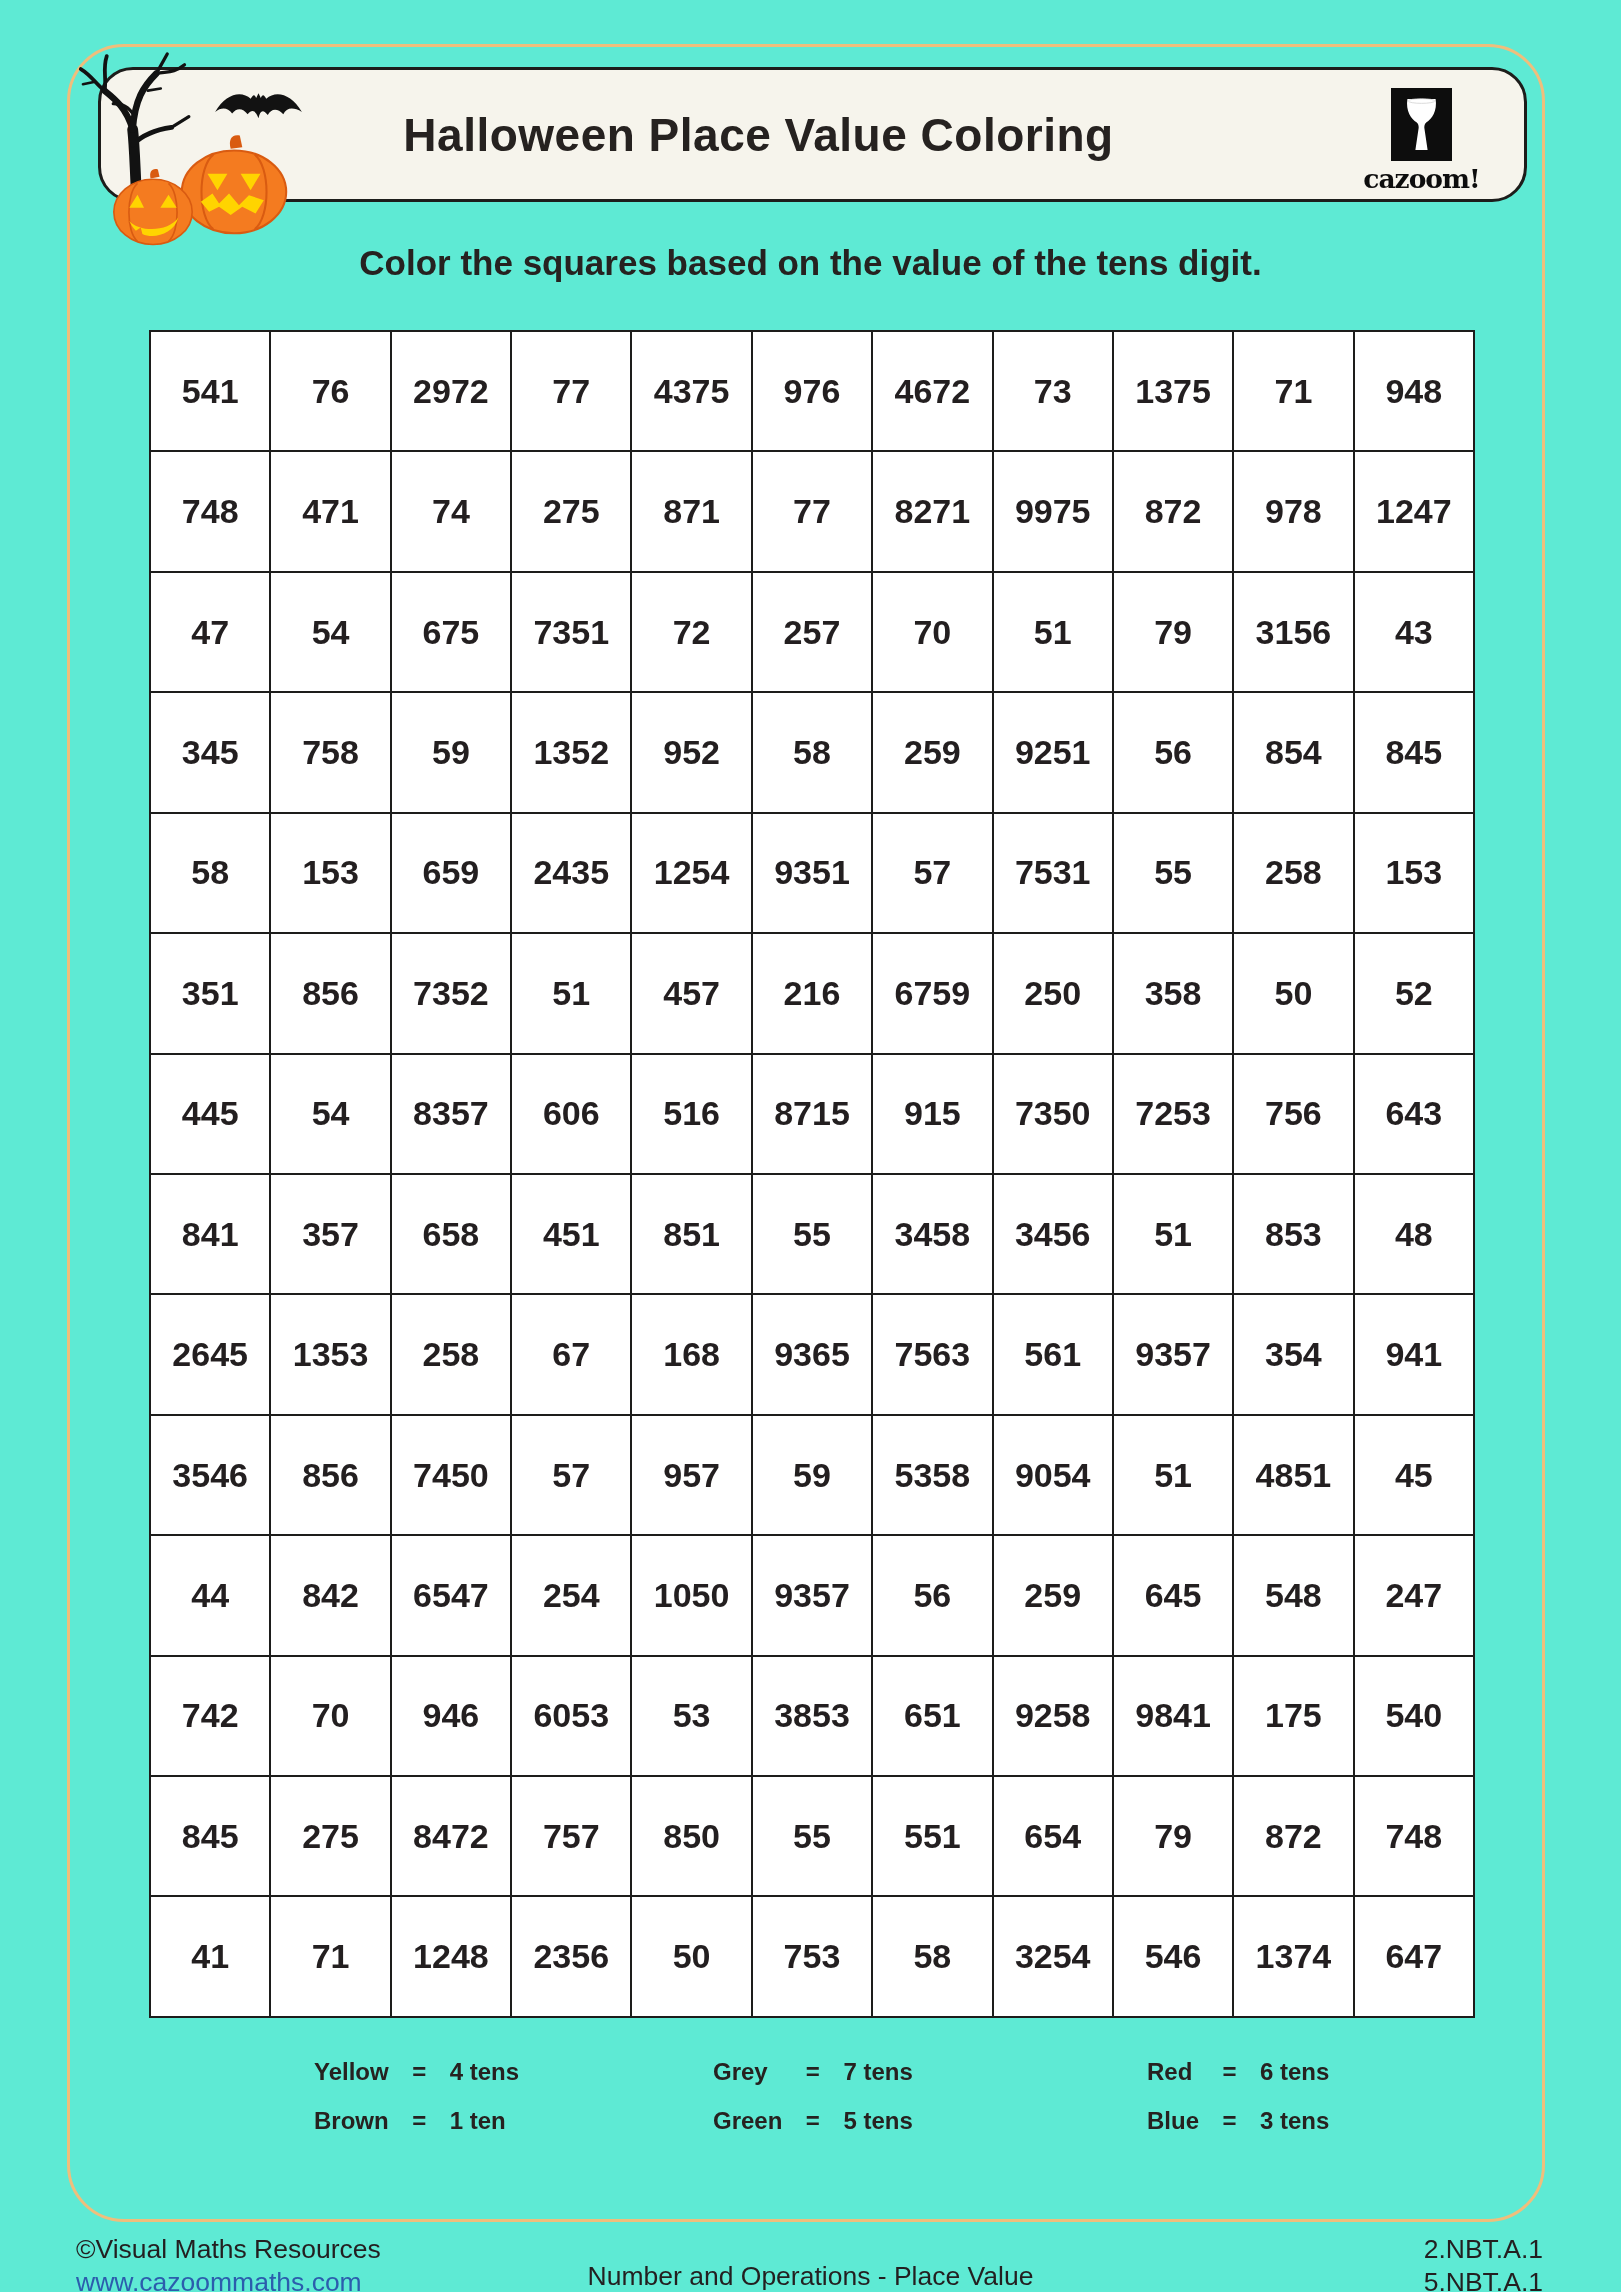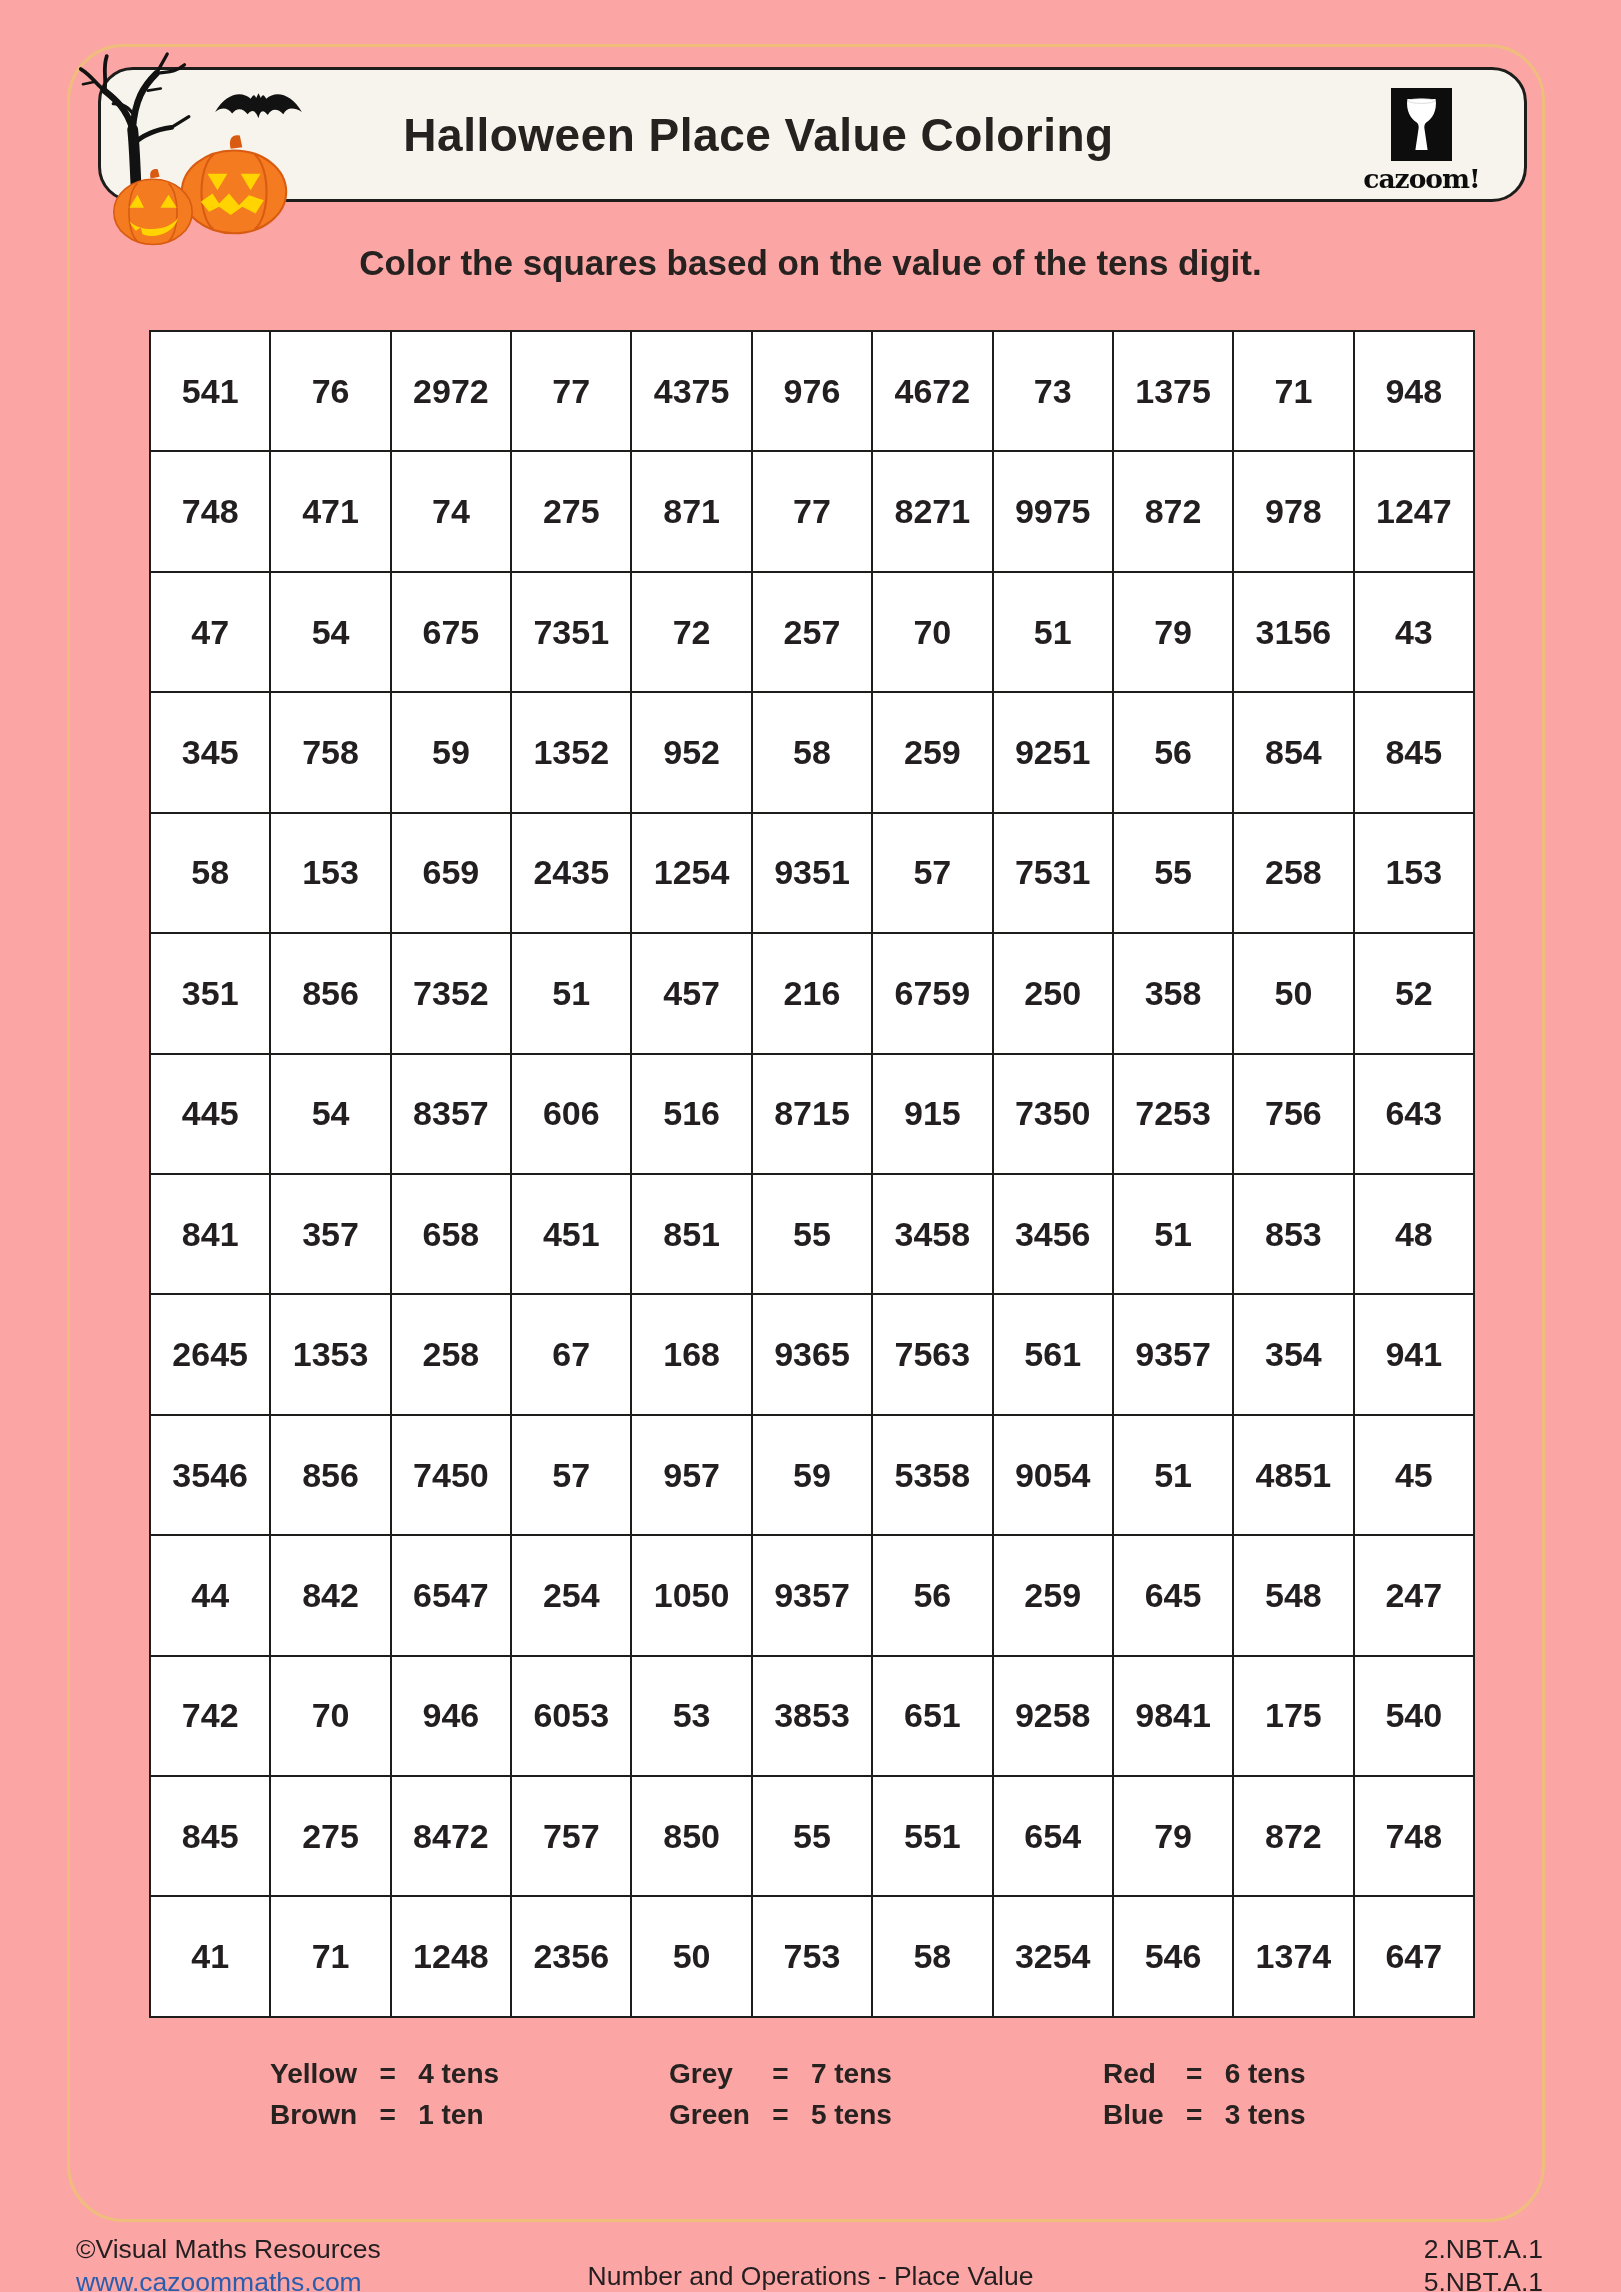--- a/index.html
+++ b/index.html
@@ -6,21 +6,21 @@
   html, body { background: #ffffff; }
   body {
     font-family: "Liberation Sans", sans-serif;
     color: #231f20;
     width: 1621px;
   }
   .sheet {
     position: relative;
     width: 1621px;
     height: 2293px;
-    background: #fca5a5;
+    background: #5eead4;
     overflow: hidden;
   }
   
   .page-frame {
     position: absolute;
     left: 67px; top: 44px;
     width: 1478px; height: 2178px;
     border: 3.9px solid #EFBE7C;
     border-radius: 57px;
   }
@@ -105,24 +105,25 @@
   
   .legend {
     position: absolute;
     left: 0; top: 2050px;
     width: 1621px; height: 118px;
   }
   .legend-group {
     position: absolute;
     display: grid;
     grid-template-columns: max-content 61px max-content;
-    row-gap: 9px;
-    font-size: 28px;
+    row-gap: 21px;
+    font-size: 24px;
     font-weight: bold;
     color: #262220;
+    margin-left: 44px;
   }
   .legend-group .eq { text-align: center; }
   .lg-1 { left: 270px; top: 7.8px; }
   .lg-2 { left: 669px; top: 7.8px; }
   .lg-3 { left: 1103px; top: 7.8px; }
   
   .footer {
     position: absolute;
     left: 0; top: 2227px;
     width: 1621px; height: 66px;

